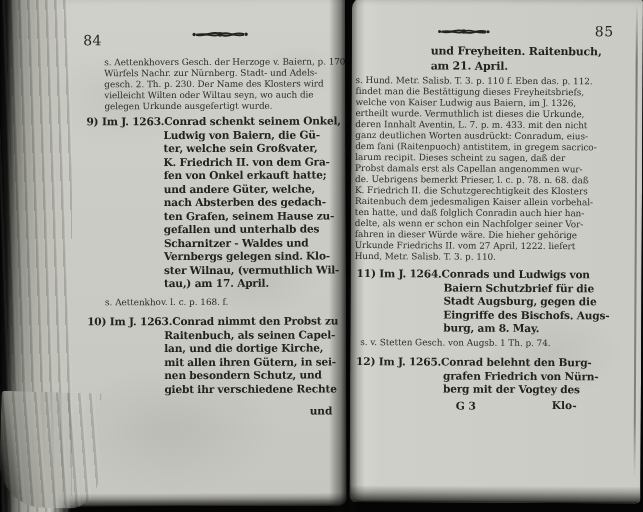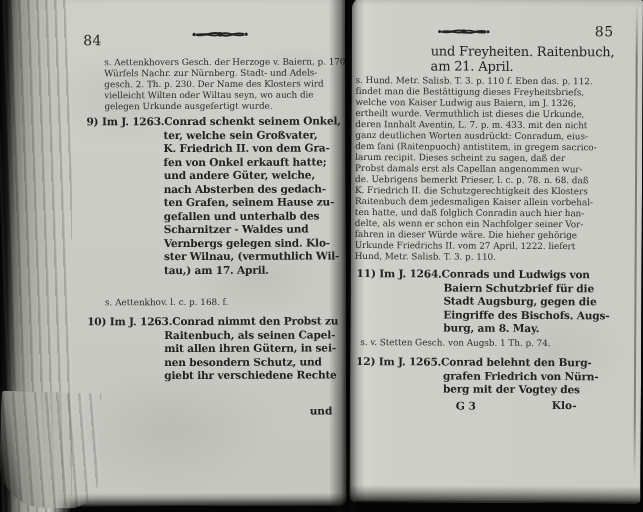--- a/index.html
+++ b/index.html
@@ -42,21 +42,21 @@
   .gutter{position:absolute;z-index:4;left:329px;top:-4px;width:36px;height:520px;
     background:linear-gradient(90deg, rgba(0,0,0,0) 0%, rgba(12,12,10,.42) 32%, rgba(4,4,4,.88) 52%, rgba(12,12,10,.5) 63%, rgba(0,0,0,.15) 80%, rgba(0,0,0,0) 100%);}
   .block{position:absolute;}
   .pagenum{font-size:14px;letter-spacing:.5px;color:#26251f;}
   .tline{white-space:nowrap;line-height:13.5px;font-size:10.6px;font-weight:700;letter-spacing:-0.2px;color:#23221e;}
   .fline{white-space:nowrap;line-height:11px;font-size:8.9px;font-weight:400;letter-spacing:-0.05px;color:#2c2b27;}
   .cont{margin-left:77px;}
   .cont-r{margin-left:87px;}
   .prefix{display:inline-block;min-width:77px;}
   .prefix-r{display:inline-block;min-width:74px;}
-  .hline{white-space:nowrap;line-height:14.5px;font-size:13px;font-weight:400;letter-spacing:-0.2px;color:#23221e;}
+  .hline{white-space:nowrap;line-height:14.5px;font-size:11px;font-weight:700;letter-spacing:-0.2px;color:#23221e;}
   .catchword{font-size:10.6px;font-weight:700;color:#23221e;}
   .ornament svg{display:block;}
 </style>
 </head>
 <body>
 
 <div class="scene">
 
   <div class="paper paper-left">
     <div class="block pagenum" style="left:57px;top:36px;">84</div>
@@ -74,38 +74,40 @@
     <div class="block" style="left:78px;top:61px;">
       <div class="fline">s. Aettenkhovers Gesch. der Herzoge v. Baiern, p. 170.</div>
       <div class="fline">Würfels Nachr. zur Nürnberg. Stadt- und Adels-</div>
       <div class="fline">gesch. 2. Th. p. 230. Der Name des Klosters wird</div>
       <div class="fline">vielleicht Wilten oder Wiltau seyn, wo auch die</div>
       <div class="fline">gelegen Urkunde ausgefertigt wurde.</div>
     </div>
 
     <div class="block" style="left:60px;top:119px;">
       <div class="tline"><span class="prefix">9) Im J. 1263.</span><span>Conrad schenkt seinem Onkel,</span></div>
+      <div class="tline cont">Ludwig von Baiern, die Gü-</div>
       <div class="tline cont">ter, welche sein Großvater,</div>
       <div class="tline cont">K. Friedrich II. von dem Gra-</div>
       <div class="tline cont">fen von Onkel erkauft hatte;</div>
       <div class="tline cont">und andere Güter, welche,</div>
       <div class="tline cont">nach Absterben des gedach-</div>
       <div class="tline cont">ten Grafen, seinem Hause zu-</div>
       <div class="tline cont">gefallen und unterhalb des</div>
       <div class="tline cont">Scharnitzer - Waldes und</div>
       <div class="tline cont">Vernbergs gelegen sind. Klo-</div>
       <div class="tline cont">ster Wilnau, (vermuthlich Wil-</div>
       <div class="tline cont">tau,) am 17. April.</div>
     </div>
 
     <div class="block fline" style="left:78px;top:301px;">s. Aettenkhov. l. c. p. 168. f.</div>
 
     <div class="block" style="left:60px;top:319px;">
       <div class="tline"><span class="prefix">10) Im J. 1263.</span><span>Conrad nimmt den Probst zu</span></div>
       <div class="tline cont">Raitenbuch, als seinen Capel-</div>
+      <div class="tline cont">lan, und die dortige Kirche,</div>
       <div class="tline cont">mit allen ihren Gütern, in sei-</div>
       <div class="tline cont">nen besondern Schutz, und</div>
       <div class="tline cont">giebt ihr verschiedene Rechte</div>
     </div>
 
     <div class="block catchword" style="right:14px;top:409px;">und</div>
 
     <div class="bottom-band-left"></div>
   </div>
 

